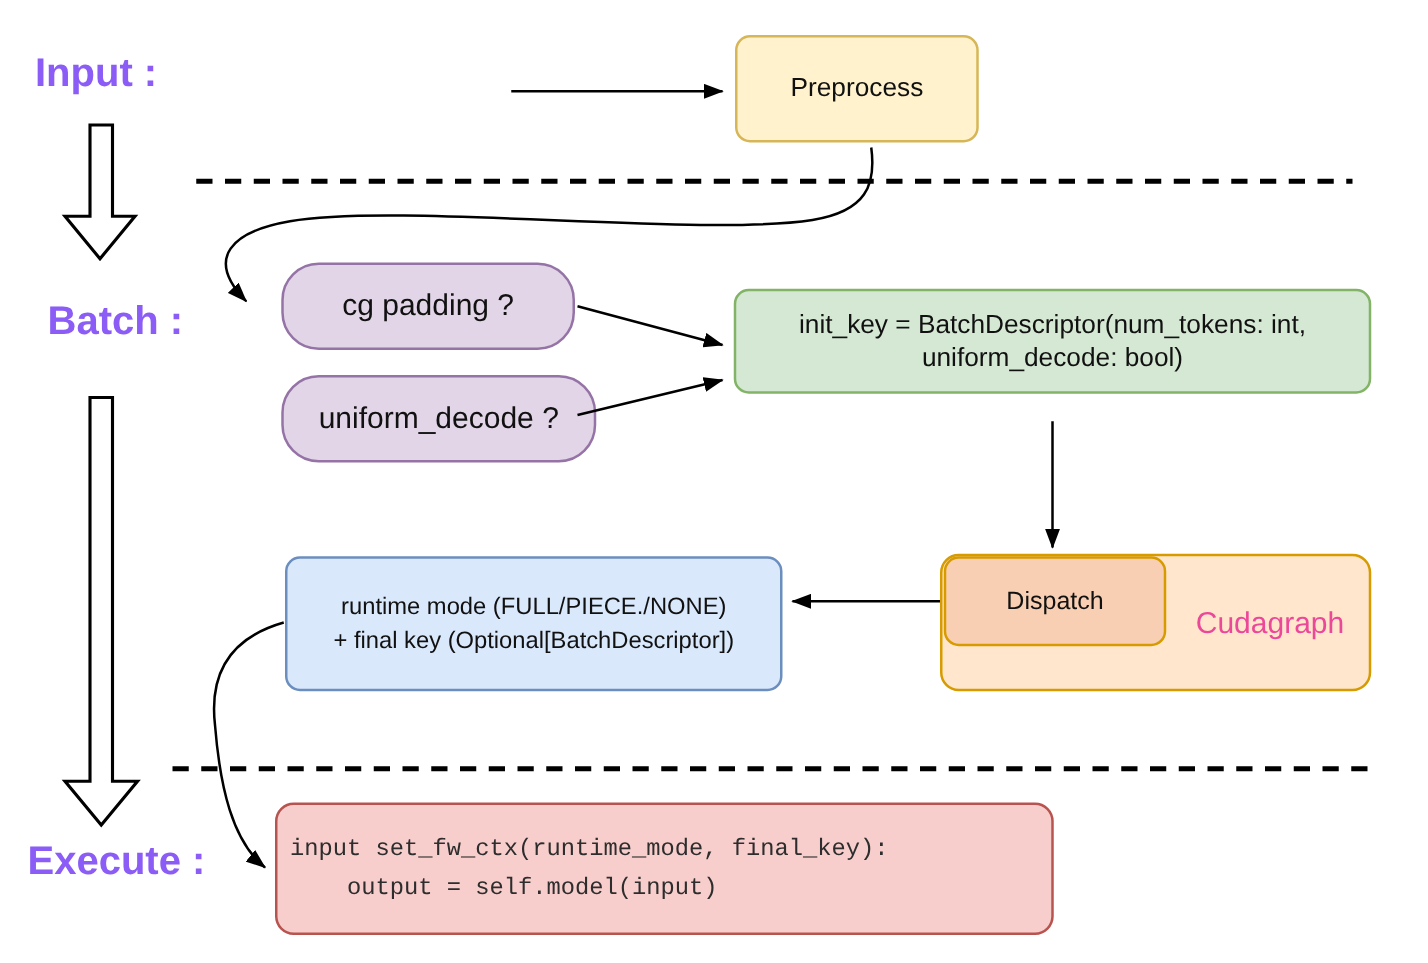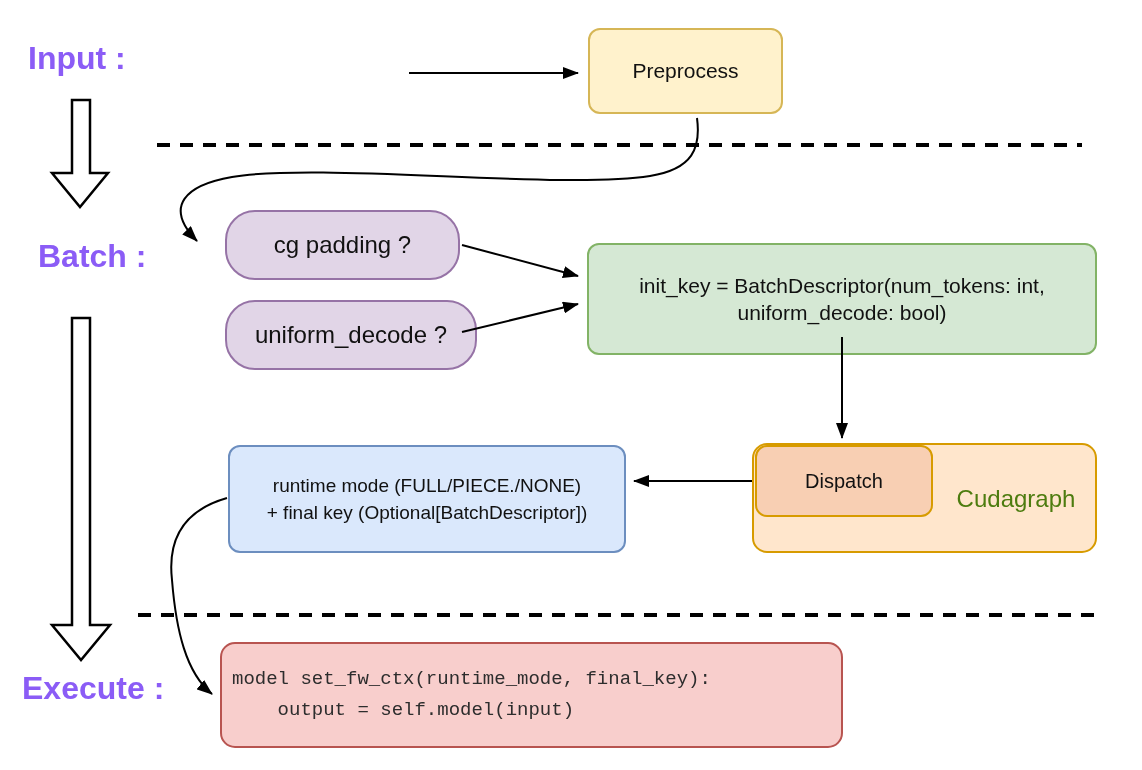--- a/index.html
+++ b/index.html
@@ -55,21 +55,21 @@
     color:#2d2d2d;
     white-space:pre;
     text-align:left;
   }
   .dispatcher-text{
     position:absolute;
     display:flex;
     align-items:center;
     justify-content:center;
     font-size:24px;
-    color:#4d7c0f;
+    color:#ec4899;
     text-align:center;
   }
   .dispatcher-text span{display:block;line-height:31px;}
   #arrow-layer{
     position:absolute;
     left:0;top:0;
     z-index:10;
     pointer-events:none;
   }
 </style>
@@ -85,39 +85,39 @@
   <div class="node node-yellow fs21" style="left:588px;top:28px;width:195px;height:86px;">
     <span>Preprocess</span>
   </div>
 
   <div class="node node-purple fs24" style="left:225px;top:210px;width:235px;height:70px;">
     <span>cg padding ?</span>
   </div>
   <div class="node node-purple fs24" style="left:225px;top:300px;width:252px;height:70px;">
     <span>uniform_decode ?</span>
   </div>
-  <div class="node node-green fs21 lh27" style="left:587px;top:243px;width:510px;height:112px;">
+  <div class="node node-green fs21 lh27" style="left:587px;top:231px;width:510px;height:84px;">
     <span>init_key = BatchDescriptor(num_tokens: int,</span>
     <span>uniform_decode: bool)</span>
   </div>
 
   <div class="node node-blue fs19 lh27" style="left:228px;top:445px;width:398px;height:108px;">
     <span>runtime mode (FULL/PIECE./NONE)</span>
     <span>+ final key (Optional[BatchDescriptor])</span>
   </div>
   <div class="node node-orange-outer" style="left:752px;top:443px;width:345px;height:110px;"></div>
   <div class="dispatcher-text" style="left:935px;top:443px;width:162px;height:110px;">
     <span>Cudagraph</span>
   </div>
   <div class="node node-orange-inner fs20" style="left:755px;top:445px;width:178px;height:72px;">
     <span>Dispatch</span>
   </div>
 
   <div class="node node-red code-box" style="left:220px;top:642px;width:623px;height:106px;">
-    <span>model set_fw_ctx(runtime_mode, final_key):</span>
+    <span>input set_fw_ctx(runtime_mode, final_key):</span>
     <span>    output = self.model(input)</span>
   </div>
 
   <svg id="arrow-layer" width="1142" height="770" viewBox="0 0 1142 770">
     <defs>
       <marker id="ah" markerUnits="userSpaceOnUse" markerWidth="16" markerHeight="12" refX="15" refY="6" orient="auto">
         <path d="M0,0 L16,6 L0,12 Z" fill="#000000"></path>
       </marker>
     </defs>
 

